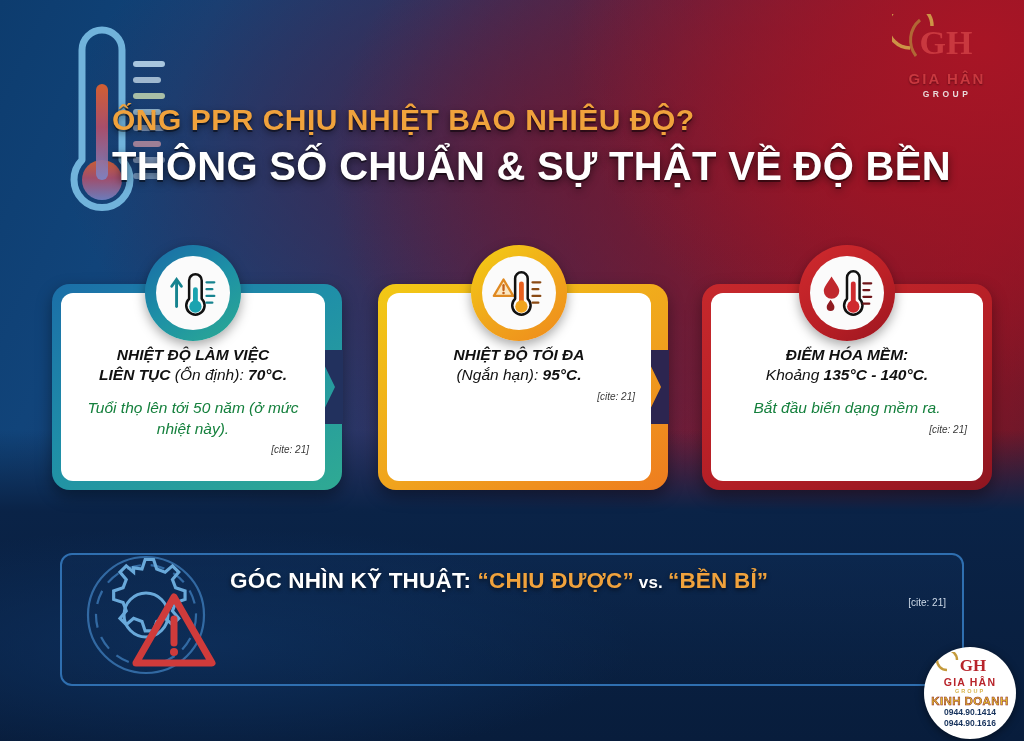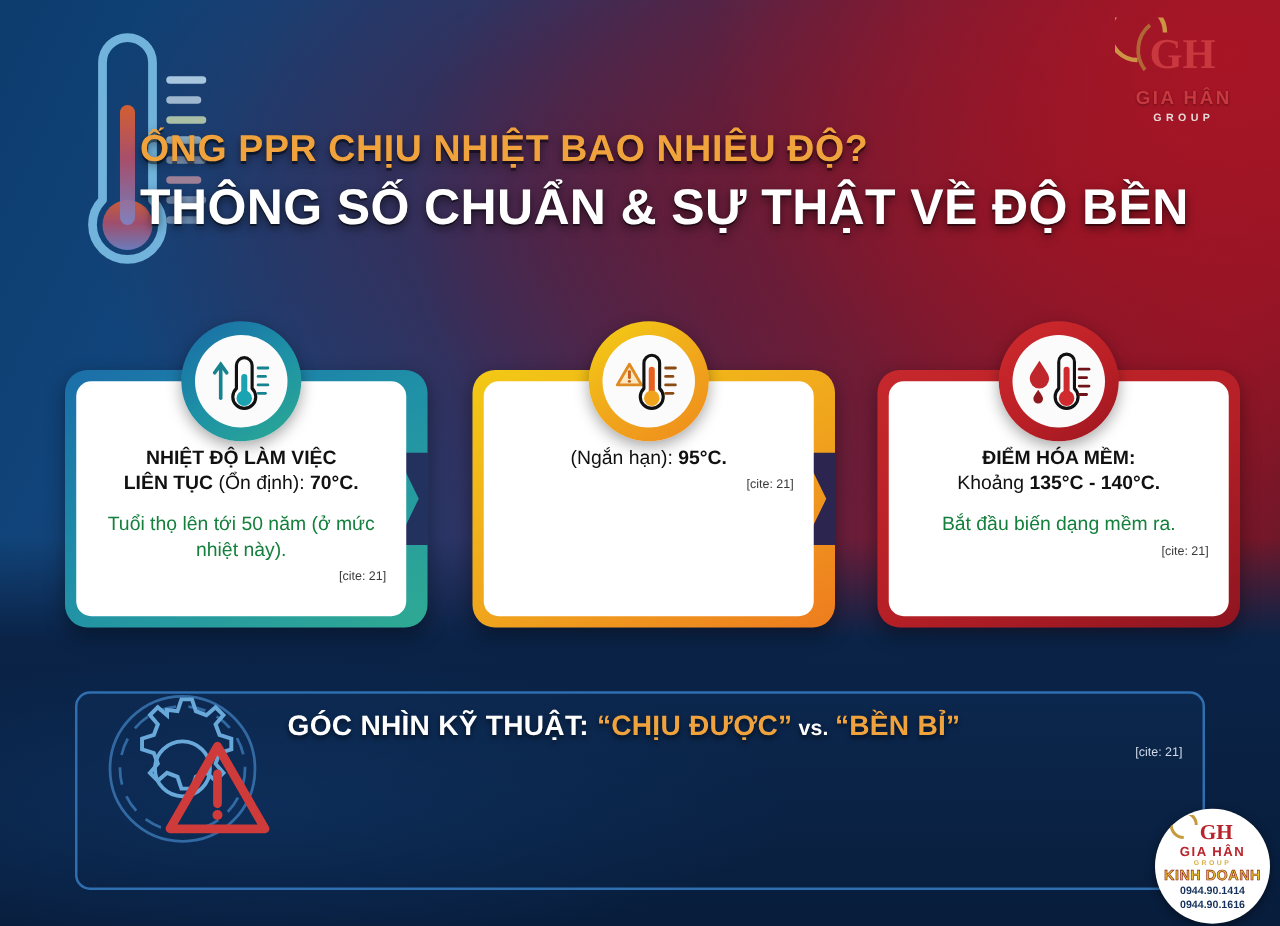--- a/index.html
+++ b/index.html
@@ -58,21 +58,21 @@
   .logo-top .gh-mark { position: relative; height: 56px; }
   .logo-top .gh-text {
     font-size: 15px; font-weight: bold; color: #c9383f; letter-spacing: 2px;
     text-shadow: 0 1px 2px rgba(0,0,0,.4);
   }
   .logo-top .grp-text {
     font-size: 8.5px; font-weight: bold; color: #e8d9d9; letter-spacing: 3.5px; margin-top: 2px;
   }
 
   
-  .cards { position: absolute; left: 0; top: 296px; width: 860px; height: 206px; }
+  .cards { position: absolute; left: 0; top: 284px; width: 860px; height: 206px; font-style: italic; }
 
   .card { position: absolute; top: 0; width: 290px; height: 206px; }
   .card.c1 { left: 52px; }
   .card.c2 { left: 378px; }
   .card.c3 { left: 702px; }
 
   .card-frame {
     position: absolute; inset: 0;
     border-radius: 18px;
     box-shadow: 0 6px 16px rgba(0,0,0,.38);
@@ -116,21 +116,21 @@
   .c1 .badge { background: linear-gradient(145deg, #1a6aa6 0%, #1d90a6 50%, #2caa92 100%); }
   .c2 .badge { background: linear-gradient(145deg, #f3cf14 0%, #f0a51c 55%, #ef8a1c 100%); }
   .c3 .badge { background: linear-gradient(145deg, #cf2a2e 0%, #bb2026 55%, #9c1620 100%); }
   .badge-core {
     width: 74px; height: 74px; border-radius: 50%; background: #fbfbfb;
     display: flex; align-items: center; justify-content: center;
   }
 
   
   .banner {
-    position: absolute; left: 60px; top: 553px; width: 904px; height: 159px;
+    position: absolute; left: 60px; top: 553px; width: 904px; height: 133px;
     border: 2px solid #2f6fb0; border-radius: 12px;
     background: linear-gradient(180deg, rgba(16,48,92,.35) 0%, rgba(10,34,66,.25) 100%);
   }
   .gear-art { position: absolute; left: 12px; top: -2px; width: 160px; height: 132px; }
   .banner-text { position: absolute; left: 168px; right: 16px; top: 13px; }
   .banner-head {
     font-size: 22.5px; font-weight: bold; color: #ffffff; letter-spacing: .2px;
     text-shadow: 0 2px 4px rgba(0,0,0,.55); white-space: nowrap;
   }
   .banner-head .hl { color: #f0a23c; }
@@ -264,20 +264,21 @@
               <circle cx="32.5" cy="44" r="6.4" fill="#f0a41d"></circle>
               <g stroke="#8a4a14" stroke-width="2.4" stroke-linecap="round">
                 <line x1="44" y1="19" x2="52" y2="19"></line>
                 <line x1="44" y1="26" x2="50" y2="26"></line>
                 <line x1="44" y1="33" x2="52" y2="33"></line>
                 <line x1="44" y1="40" x2="50" y2="40"></line>
               </g>
             </svg>
           </div>
         </div>
+        <div class="card-title">NHIỆT ĐỘ TỐI ĐA</div>
         <div class="card-title">
           <span class="reg">(Ngắn hạn): </span><span>95°C.</span>
         </div>
         <div class="cite">[cite: 21]</div>
       </div>
     </div>
 
     <div class="card c3">
       <div class="card-frame"></div>
       <div class="card-inner">

